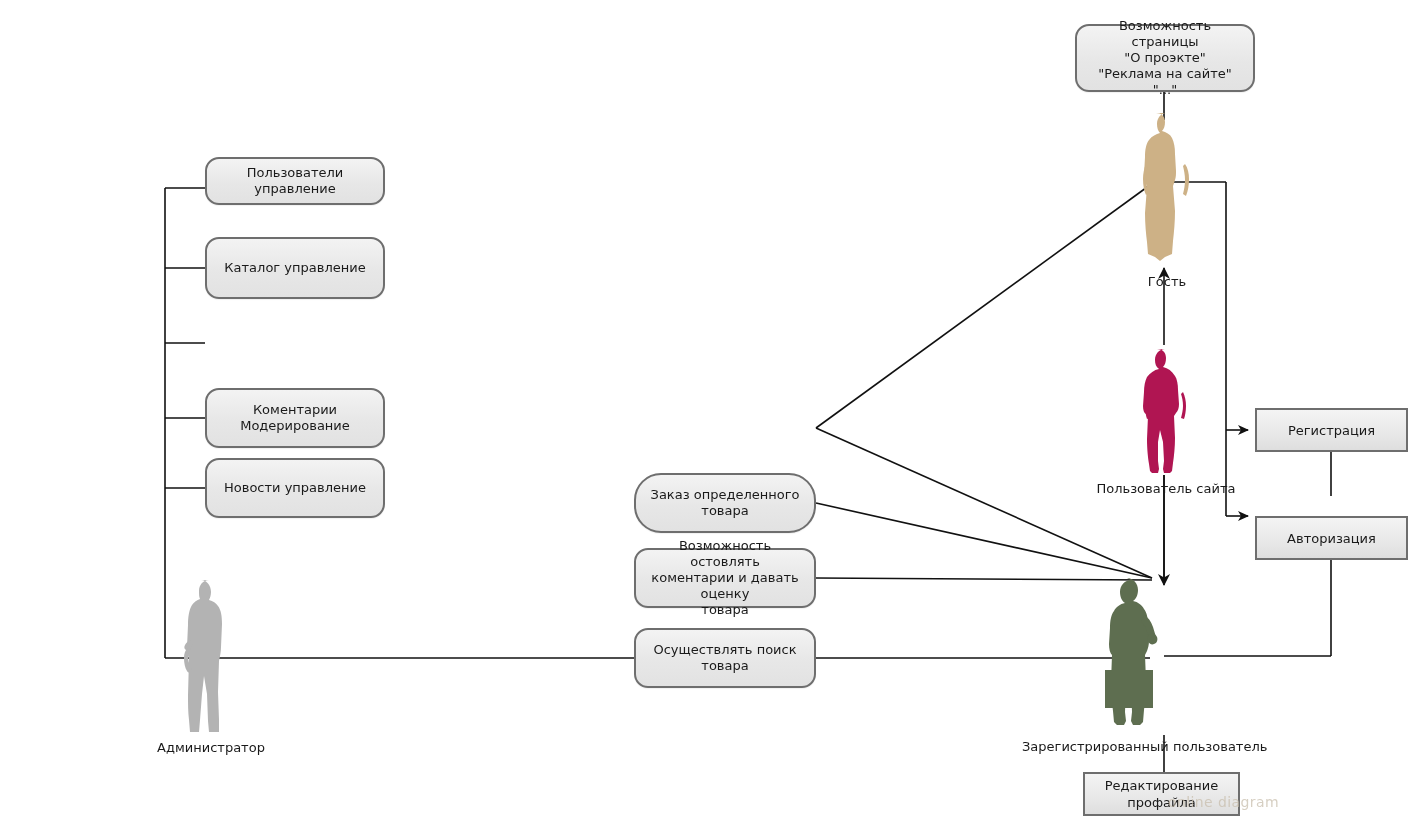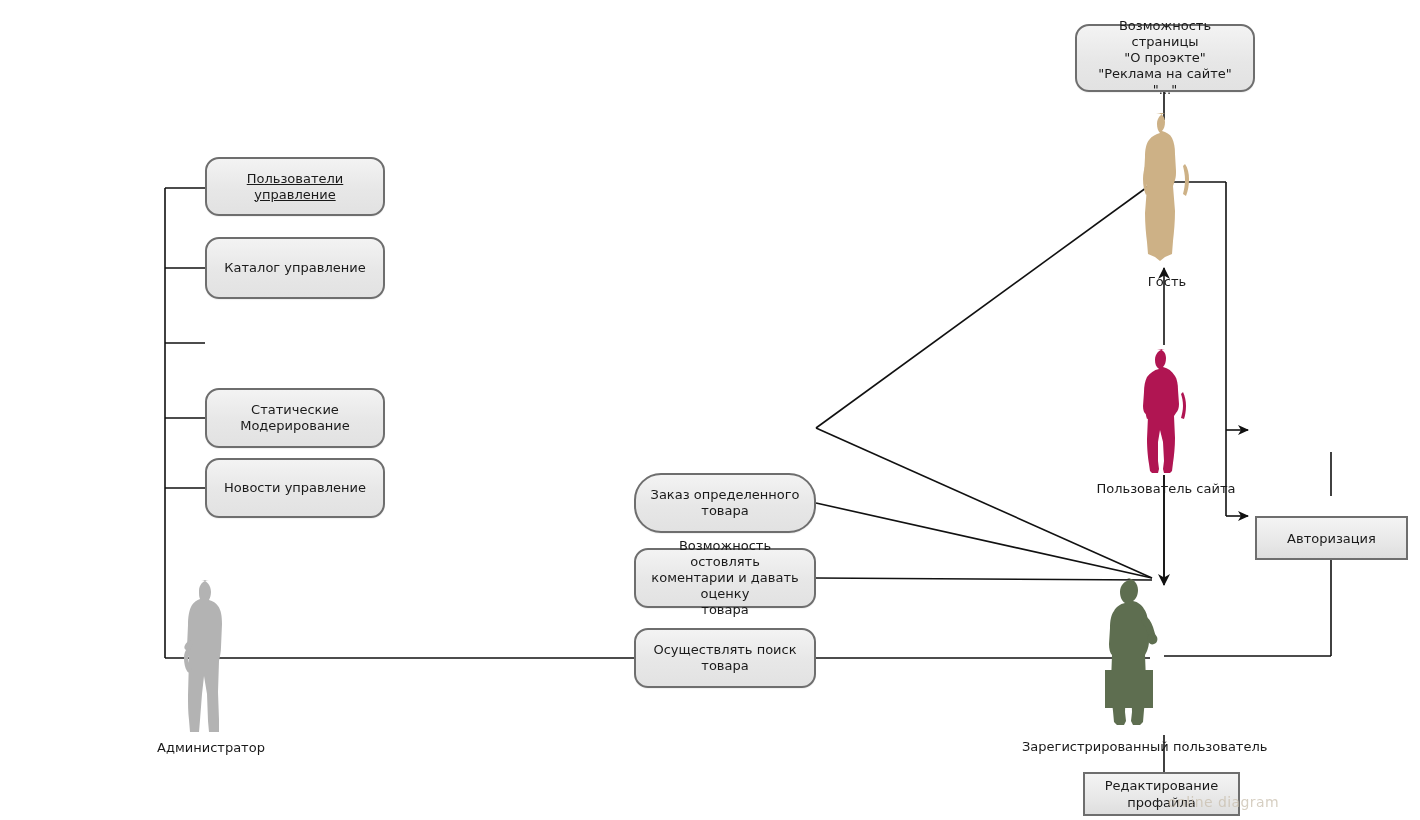--- a/index.html
+++ b/index.html
@@ -140,31 +140,31 @@
     </g>
   </svg>
 
   <div class="usecase" style="left:1075px; top:24px; width:180px; height:68px;">
     <span class="uc-text">Возможность страницы
 "О проэкте"
 "Реклама на сайте"
 "..."</span>
   </div>
 
-  <div class="usecase" style="left:205px; top:157px; width:180px; height:59px;text-decoration:underline;">
+  <div class="usecase" style="left:205px; top:157px; width:180px; height:48px;">
     <span class="uc-text">Пользователи управление</span>
   </div>
 
   <div class="usecase" style="left:205px; top:237px; width:180px; height:62px;">
     <span class="uc-text">Каталог управление</span>
   </div>
 
 
   <div class="usecase" style="left:205px; top:388px; width:180px; height:60px;">
-    <span class="uc-text">Статические
+    <span class="uc-text">Коментарии
 Модерирование</span>
   </div>
 
   <div class="usecase" style="left:205px; top:458px; width:180px; height:60px;">
     <span class="uc-text">Новости управление</span>
   </div>
 
 
   <div class="usecase" style="left:634px; top:473px; width:182px; height:60px;border-radius:27px;">
     <span class="uc-text">Заказ определенного
@@ -174,20 +174,23 @@
   <div class="usecase" style="left:634px; top:548px; width:182px; height:60px;">
     <span class="uc-text">Возможность остовлять
 коментарии и давать оценку
 товара</span>
   </div>
 
   <div class="usecase" style="left:634px; top:628px; width:182px; height:60px;">
     <span class="uc-text">Осуществлять поиск товара</span>
   </div>
 
+  <div class="rectbox" style="left:1255px; top:408px; width:153px; height:44px;">
+    <span class="uc-text">Регистрация</span>
+  </div>
 
   <div class="rectbox" style="left:1255px; top:494px; width:153px; height:44px;margin-top:22px;">
     <span class="uc-text">Авторизация</span>
   </div>
 
   <div class="rectbox" style="left:1083px; top:772px; width:157px; height:44px;">
     <span class="uc-text">Редактирование
 профайла</span>
   </div>
 

